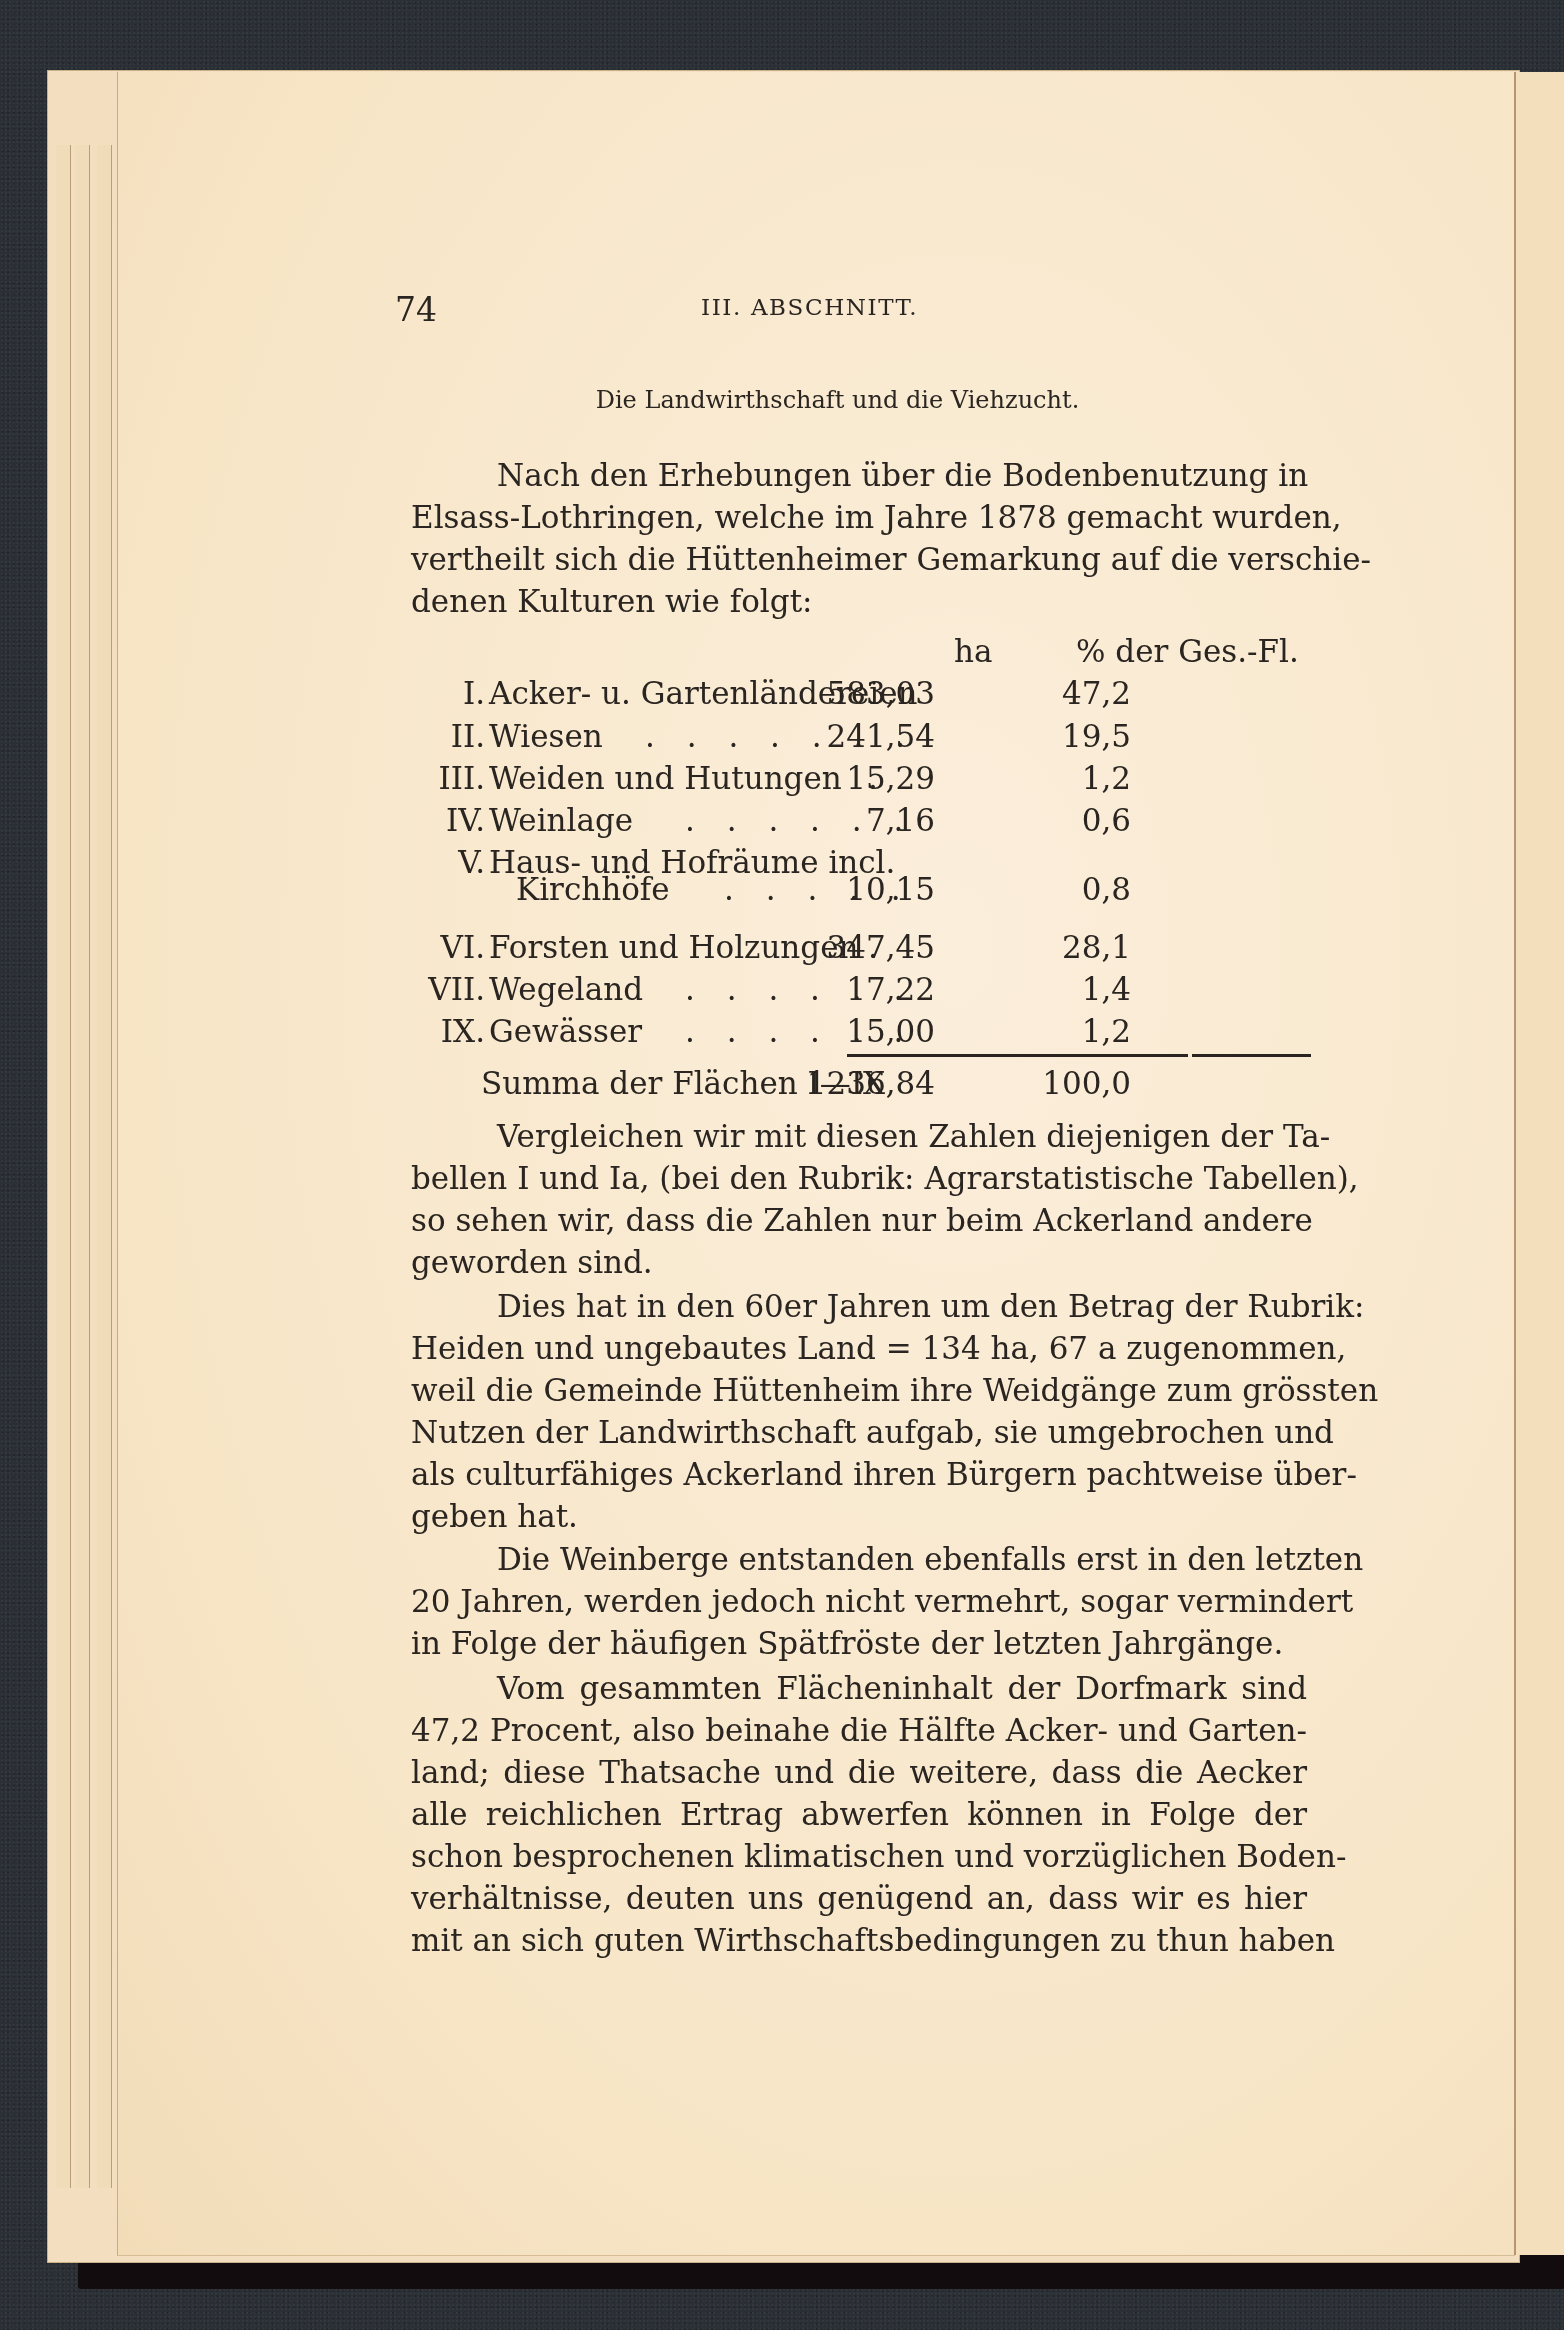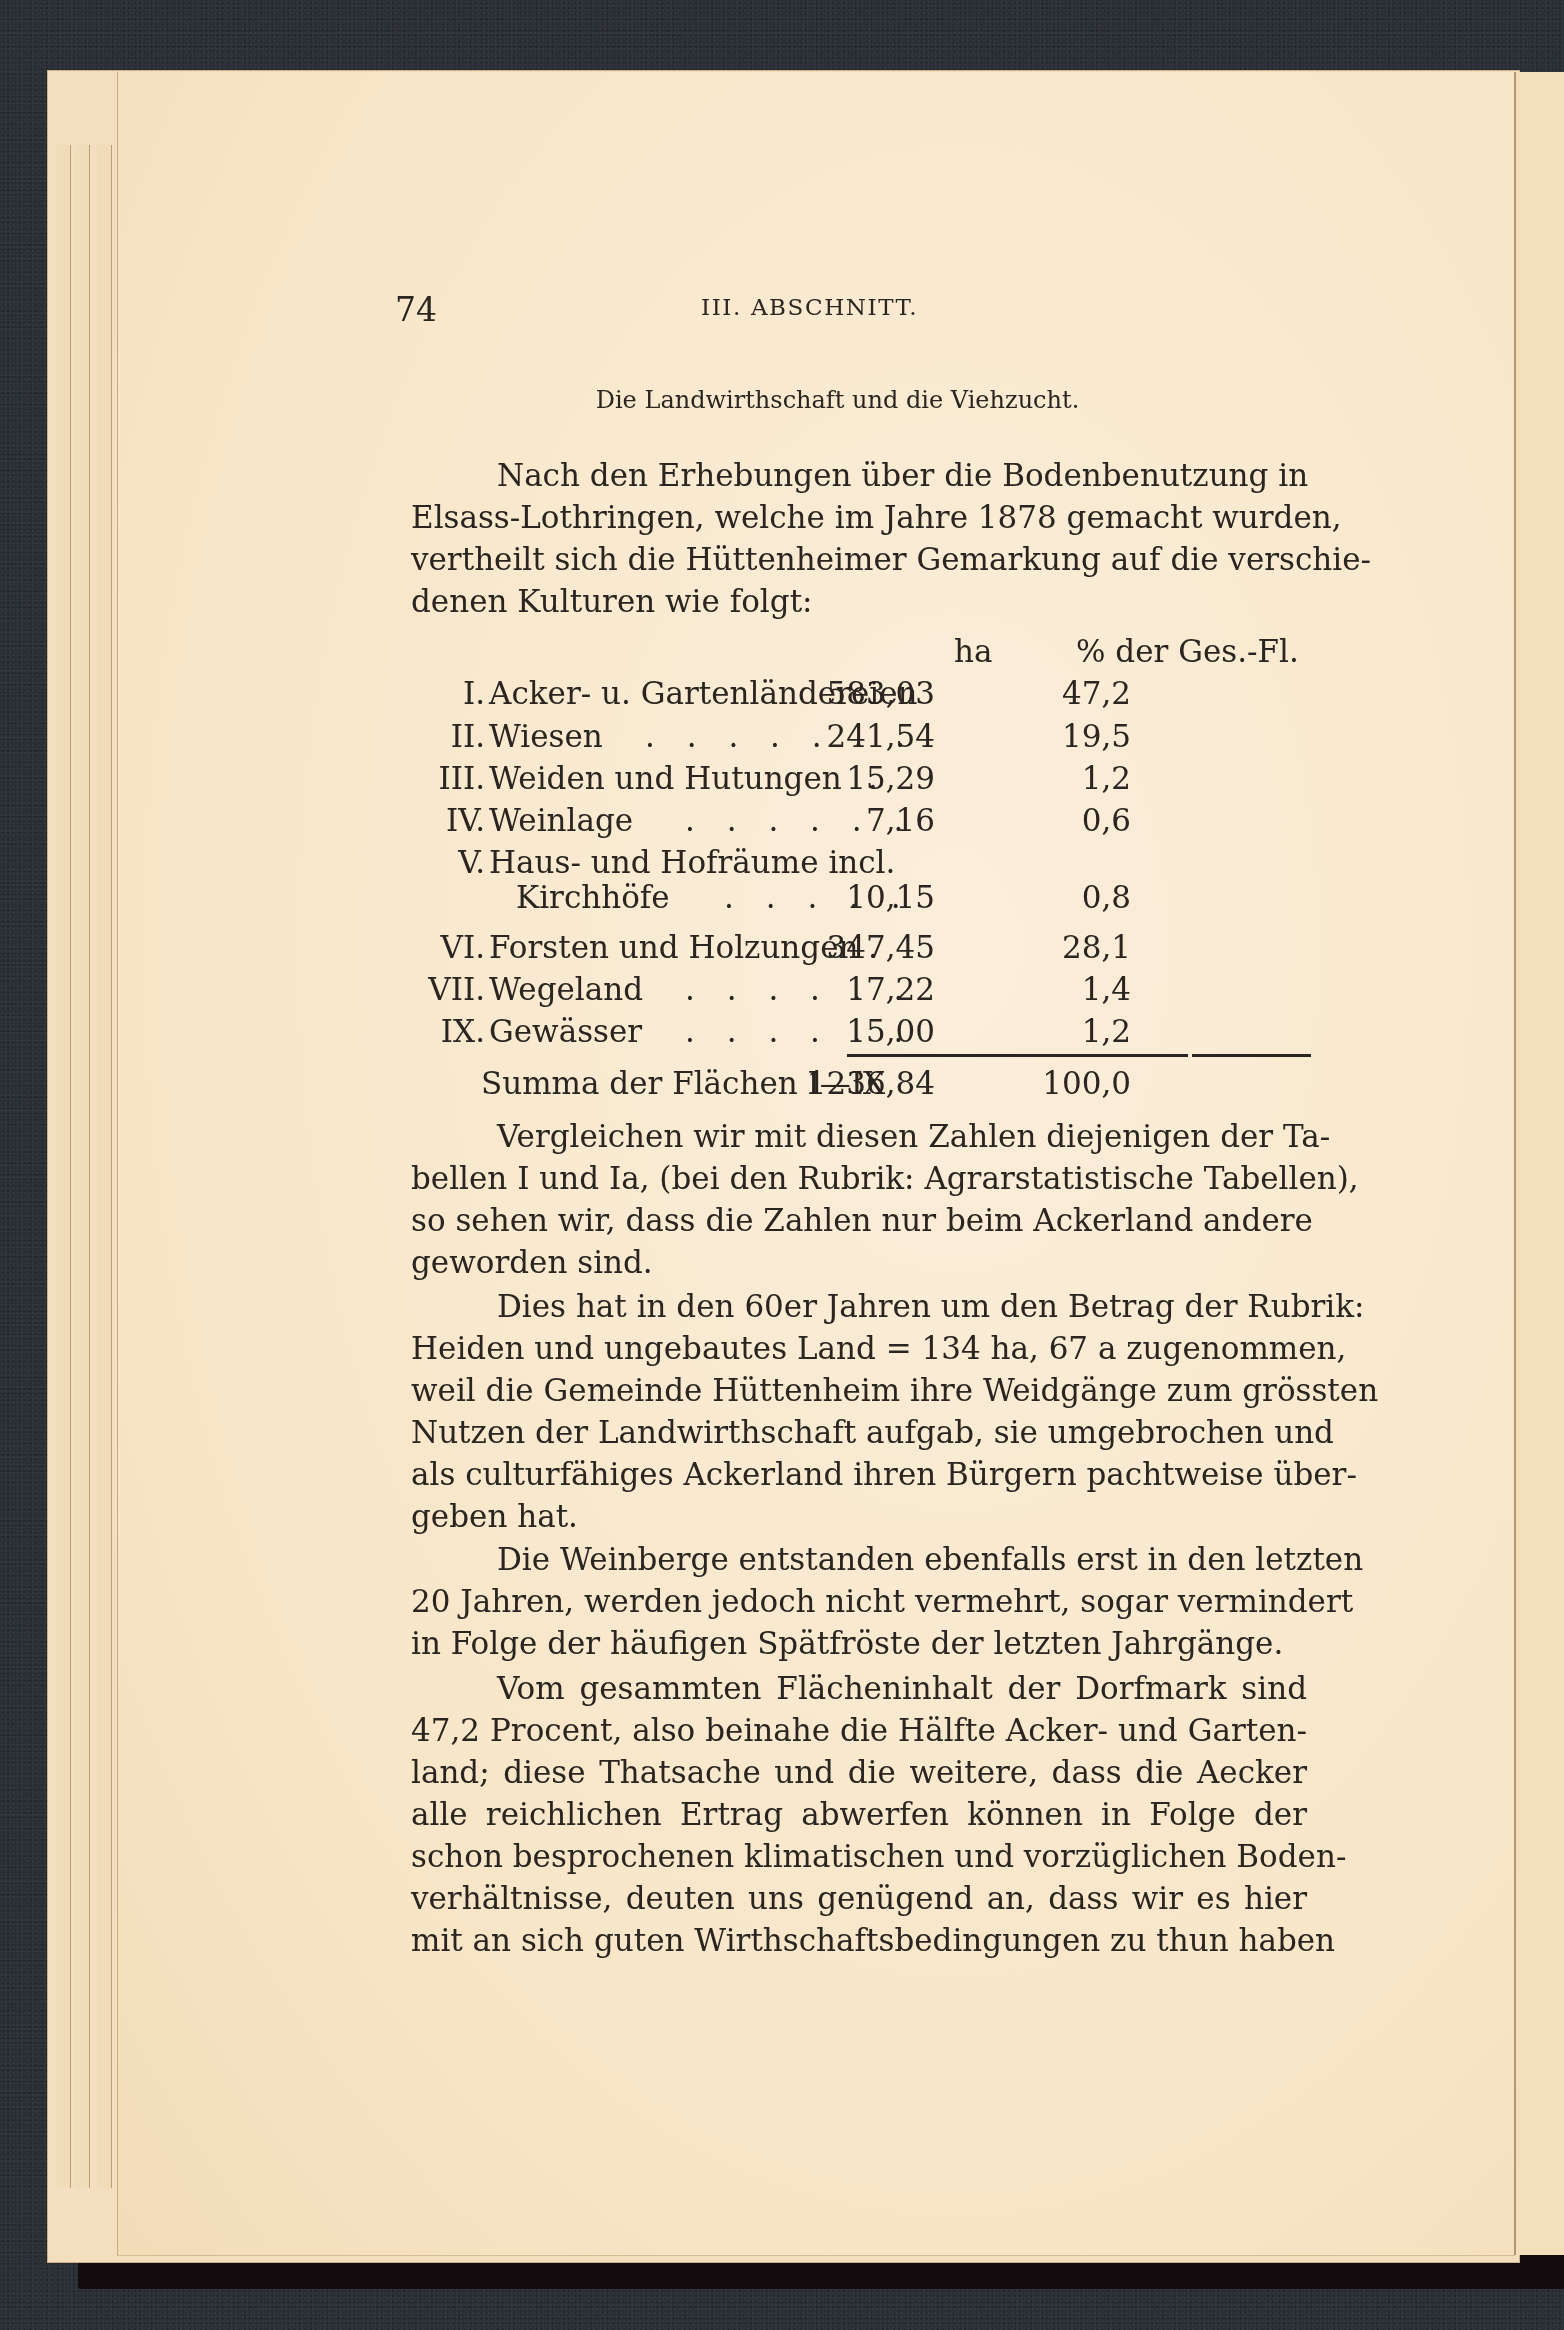--- a/index.html
+++ b/index.html
@@ -103,21 +103,21 @@
     <span class="num" style="right:826px">IV.</span>
     <span class="lbl">Weinlage</span>
     <span class="dots" style="left:290px">. . . . . .</span>
     <span class="ha">7,16</span>
     <span class="pct">0,6</span>
   </div>
   <div class="row" style="top:211px">
     <span class="num" style="right:826px">V.</span>
     <span class="lbl">Haus- und Hofräume incl.</span>
   </div>
-  <div class="row" style="top:246px">
+  <div class="row" style="top:238px">
     <span class="lbl" style="left:121px">Kirchhöfe</span>
     <span class="dots" style="left:329px">. . . . .</span>
     <span class="ha">10,15</span>
     <span class="pct">0,8</span>
   </div>
   <div class="row" style="top:296px">
     <span class="num" style="right:826px">VI.</span>
     <span class="lbl">Forsten und Holzungen</span>
     <span class="dots" style="left:473px">.</span>
     <span class="ha">347,45</span>

